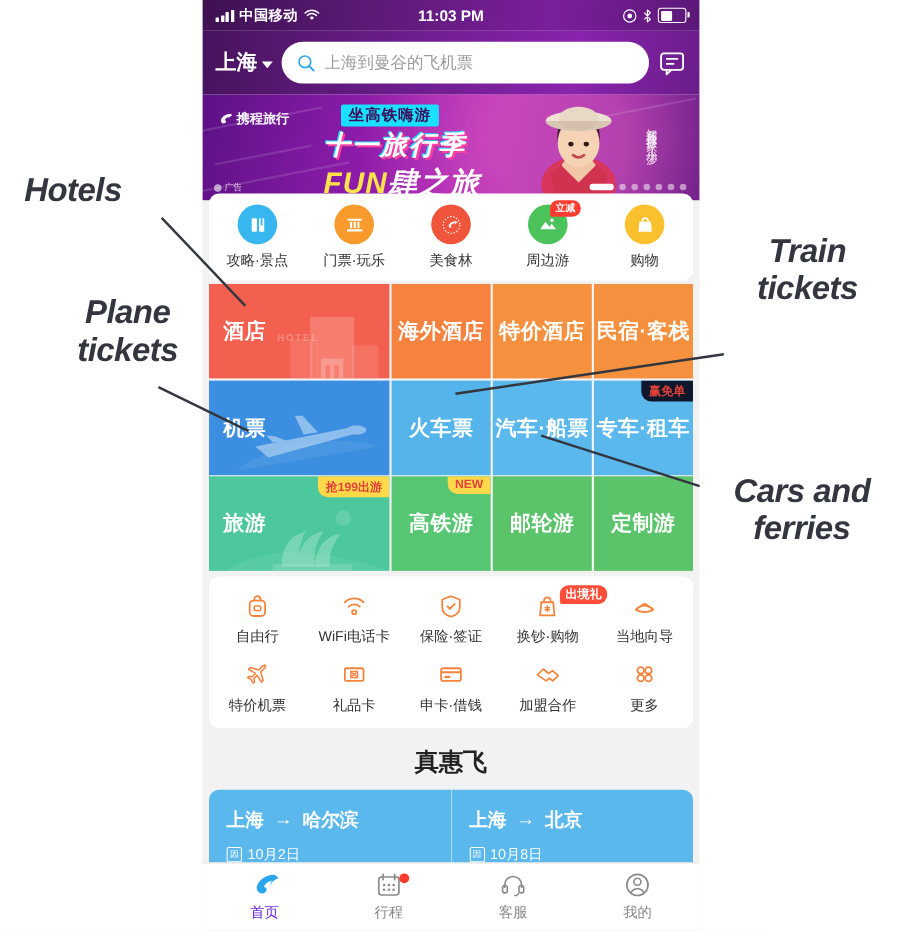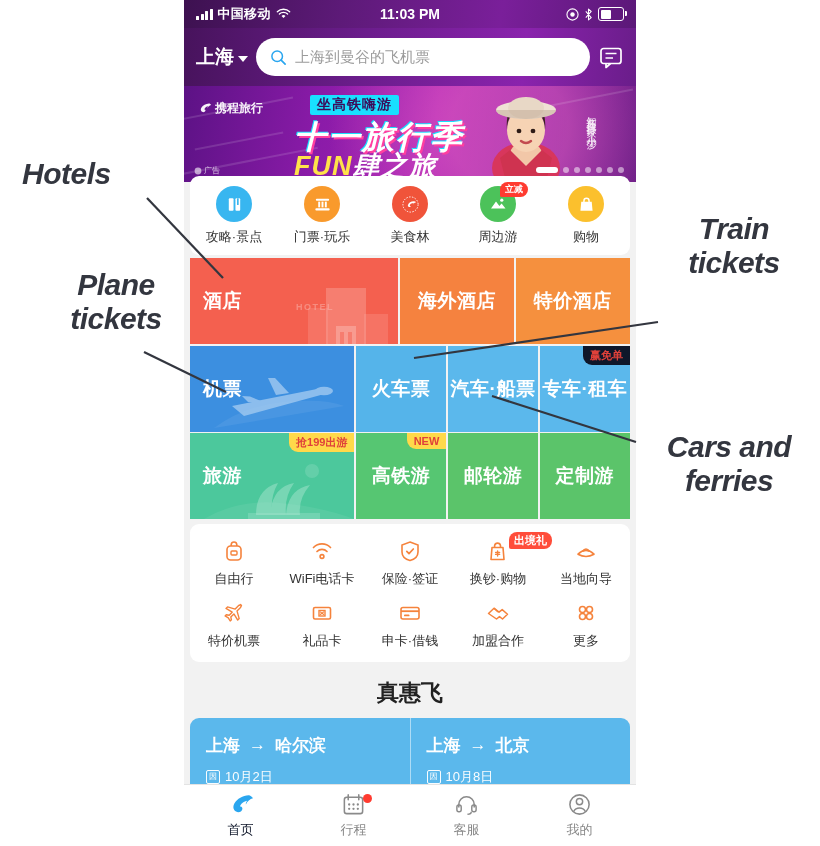--- a/index.html
+++ b/index.html
@@ -69,21 +69,21 @@
   .banner{
     position:relative;height:96px;overflow:hidden;
     background:
       radial-gradient(circle at 72% 45%,rgba(255,120,200,.45) 0 18%,transparent 55%),
       linear-gradient(100deg,#5c1285 0%,#8a1ba8 30%,#a41fb4 55%,#7d17a0 78%,#55107c 100%);
   }
   .banner .ray{position:absolute;background:rgba(255,255,255,.13);height:2px;transform:rotate(-11deg);}
   .brand{position:absolute;left:14px;top:14px;display:flex;align-items:center;gap:4px;color:#fff;font-size:12px;font-weight:bold;opacity:.95;}
   .brand .dolph{width:13px;height:13px;}
   .b-line1{position:absolute;left:126px;top:9px;background:#19e0ff;color:#3c0c5a;font-size:14px;font-weight:bold;padding:1px 7px;border-radius:2px;letter-spacing:1px;}
-  .b-line2{position:absolute;left:110px;top:30px;color:#fff;font-size:32px;font-weight:bold;font-style:italic;letter-spacing:2px;
+  .b-line2{position:absolute;left:110px;top:30px;color:#fff;font-size:24px;font-weight:bold;font-style:italic;letter-spacing:2px;
     text-shadow:2px 2px 0 #ff3fa0,-1px -1px 0 #19e0ff;}
   .b-line3{position:absolute;left:110px;top:62px;font-size:27px;font-weight:bold;font-style:italic;letter-spacing:1px;color:#fff;}
   .b-line3 .y{color:#ffe24a;}
   .b-vert{position:absolute;right:38px;top:22px;writing-mode:vertical-rl;color:#fff;font-size:10px;letter-spacing:2px;opacity:.92;}
   .b-person{position:absolute;right:58px;bottom:0;width:104px;height:92px;}
   .b-ad{position:absolute;left:10px;bottom:6px;color:rgba(255,255,255,.75);font-size:8px;display:flex;gap:2px;align-items:center;}
   .dots{position:absolute;right:12px;bottom:9px;display:flex;align-items:center;gap:5px;}
   .dots i{width:6px;height:6px;border-radius:3px;background:rgba(255,255,255,.5);display:block;}
   .dots i.on{width:22px;background:#fff;}
 
@@ -123,21 +123,21 @@
   .deal{flex:1;padding:16px 0 0 16px;color:#fff;}
   .deal + .deal{border-left:1px solid rgba(255,255,255,.5);}
   .deal .route{font-size:17px;font-weight:bold;display:flex;align-items:center;gap:9px;}
   .deal .date{font-size:13px;margin-top:11px;display:flex;align-items:center;gap:5px;opacity:.97;}
   .dbox{width:12px;height:12px;border:1.2px solid #fff;border-radius:2px;display:inline-flex;align-items:center;justify-content:center;font-size:8px;}
 
   
   .tabbar{position:absolute;left:0;right:0;bottom:0;height:61px;background:#fff;border-top:1px solid #e3e3e3;display:flex;}
   .tab{flex:1;display:flex;flex-direction:column;align-items:center;justify-content:center;gap:4px;position:relative;}
   .tab .lbl{font-size:13px;color:#888;}
-  .tab.active .lbl{color:#0f172a;}
+  .tab.active .lbl{color:#6d28d9;}
   .reddot{position:absolute;top:9px;left:50%;margin-left:9px;width:9px;height:9px;border-radius:50%;background:#ff3b30;}
 </style>
 </head>
 <body>
 
 <div class="page">
 
   <svg width="820" height="846" style="position:absolute;left:0;top:0;pointer-events:none;z-index:50;">
     <line class="leader" x1="147" y1="198" x2="223" y2="278"></line>
     <line class="leader" x1="144" y1="352" x2="226" y2="392"></line>
@@ -326,20 +326,23 @@
             <text x="48" y="28" fill="#fff" opacity=".5" font-size="9" font-family="Liberation Sans, sans-serif" font-weight="bold" letter-spacing="1.5">HOTEL</text>
           </svg>
           <span class="tl">酒店</span>
         </div>
         <div class="tile small" style="background:#f5823f">
           <span class="tl">海外酒店</span>
         </div>
         <div class="tile small" style="background:#f5903e">
           <span class="tl">特价酒店</span>
         </div>
+        <div class="tile small" style="background:#f5903e">
+          <span class="tl">民宿·客栈</span>
+        </div>
       </div>
 
       <div class="row">
         <div class="tile wide" style="background:#3c8fe0">
           <svg class="art" width="150" height="70" viewBox="0 0 150 70">
             <path d="M10 66q30-22 70-26t60 4" fill="#fff" opacity=".12"></path>
             <g opacity=".75" fill="#fff">
               <path d="M28 44 118 26l6 5-84 23z"></path>
               <path d="M72 33 64 16h7l14 15z"></path>
               <path d="M62 41 44 40l-6-6 8 .5z"></path>

